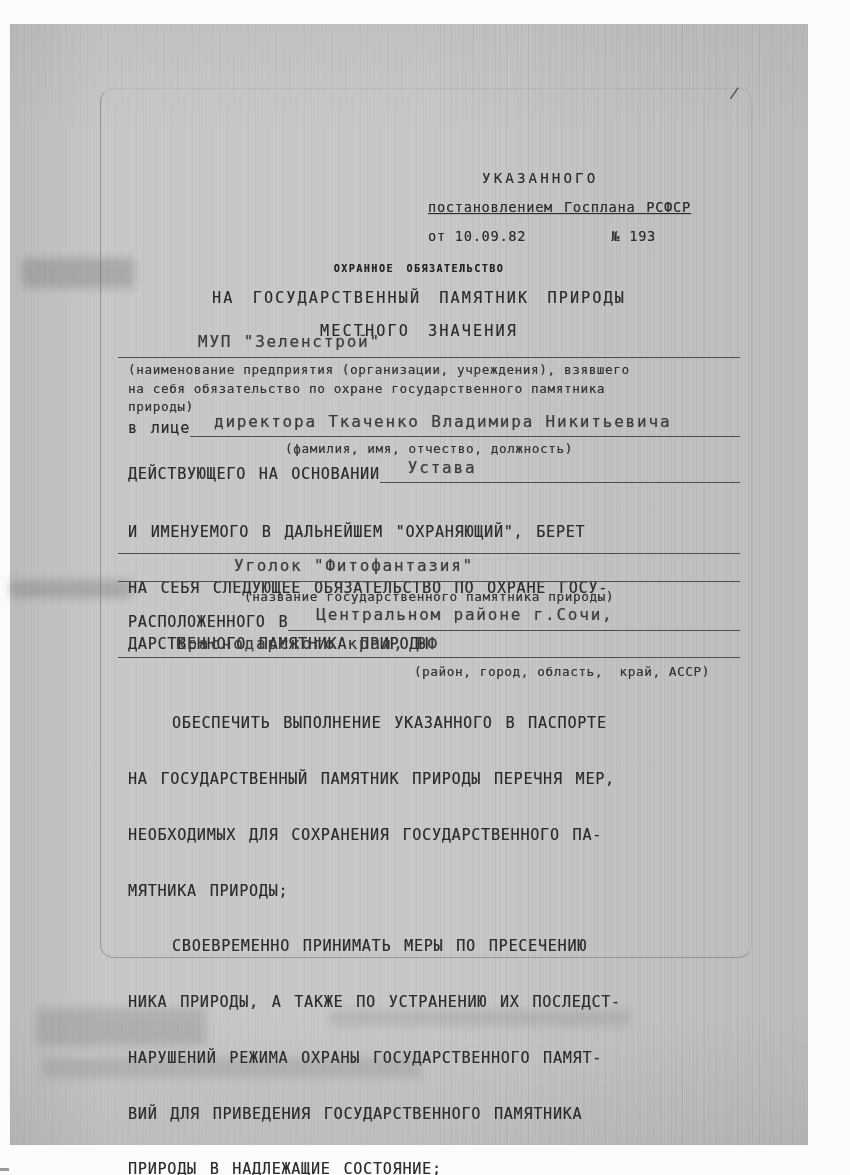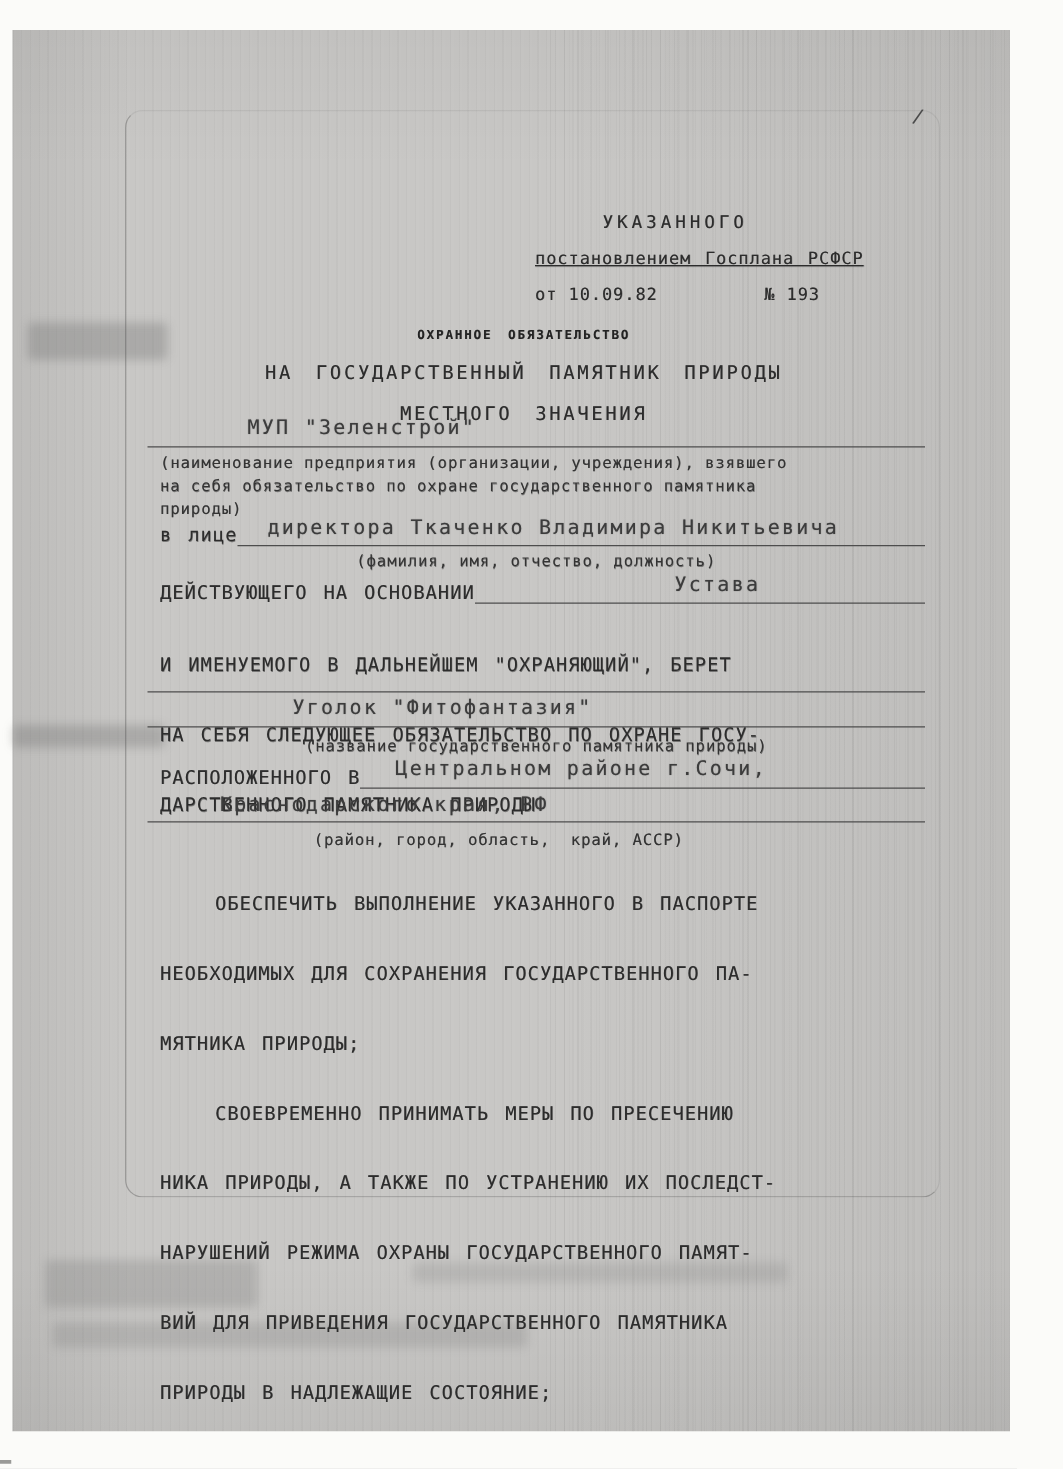--- a/index.html
+++ b/index.html
@@ -49,35 +49,35 @@
   .org .hints{padding-left:10px;margin-top:3px;line-height:18.5px;}
 
   .row{display:flex;align-items:flex-end;}
   .person{left:118px;top:412px;width:622px;}
   .person .lbl{padding-left:10px;}
   .person .val{flex:1;padding-left:24px;height:24px;}
   .person-hint{left:118px;top:441px;width:622px;text-align:center;}
 
   .basis{left:118px;top:458px;width:622px;}
   .basis .lbl{padding-left:10px;}
-  .basis .val{flex:1;padding-left:28px;height:24px;text-align:center;}
+  .basis .val{flex:1;padding-left:28px;height:24px;}
 
   .clauses{left:128px;top:486px;width:612px;line-height:18.6px;}
 
   .rule{left:118px;top:540px;width:622px;height:13px;}
   .monument{left:118px;top:556px;width:622px;}
   .monument .val{text-align:center;height:25px;transform:none;}
   .monument .val span{display:inline-block;transform:translateX(-75px);}
   .monument .hint{text-align:center;margin-top:7px;}
 
   .located{left:118px;top:605px;width:622px;}
   .located .lbl{padding-left:10px;}
   .located .val1{flex:1;padding-left:28px;height:25px;}
   .located .val2{padding-left:58px;height:23px;margin-top:3px;}
-  .located .hint{text-align:center;margin-top:6px;transform:translateX(-30px);}
+  .located .hint{text-align:right;margin-top:6px;transform:translateX(-30px);}
 
   .bodytext{left:128px;top:677px;width:612px;line-height:18.6px;}
   .bodytext .line.indent{text-indent:44px;}
 </style>
 </head>
 <body>
 
 <div class="page">
   <div class="scan"></div>
   <div class="streaks"></div>
@@ -142,20 +142,21 @@
     <div class="row">
       <div class="lbl caps">РАСПОЛОЖЕННОГО В</div>
       <div class="val1 ul fill">Центральном районе г.Сочи,</div>
     </div>
     <div class="val2 ul fill">Краснодарского края, РФ</div>
     <div class="hint">(район, город, область,  край, АССР)</div>
   </div>
 
   <div class="abs bodytext caps txt">
     <div class="line indent">ОБЕСПЕЧИТЬ ВЫПОЛНЕНИЕ УКАЗАННОГО В ПАСПОРТЕ</div>
+    <div class="line">НА ГОСУДАРСТВЕННЫЙ ПАМЯТНИК ПРИРОДЫ ПЕРЕЧНЯ МЕР,</div>
     <div class="line">НЕОБХОДИМЫХ ДЛЯ СОХРАНЕНИЯ ГОСУДАРСТВЕННОГО ПА-</div>
     <div class="line">МЯТНИКА ПРИРОДЫ;</div>
     <div class="line indent">СВОЕВРЕМЕННО ПРИНИМАТЬ МЕРЫ ПО ПРЕСЕЧЕНИЮ</div>
     <div class="line">НИКА ПРИРОДЫ, А ТАКЖЕ ПО УСТРАНЕНИЮ ИХ ПОСЛЕДСТ-</div>
     <div class="line">НАРУШЕНИЙ РЕЖИМА ОХРАНЫ ГОСУДАРСТВЕННОГО ПАМЯТ-</div>
     <div class="line">ВИЙ ДЛЯ ПРИВЕДЕНИЯ ГОСУДАРСТВЕННОГО ПАМЯТНИКА</div>
     <div class="line">ПРИРОДЫ В НАДЛЕЖАЩИЕ СОСТОЯНИЕ;</div>
     
     
     

